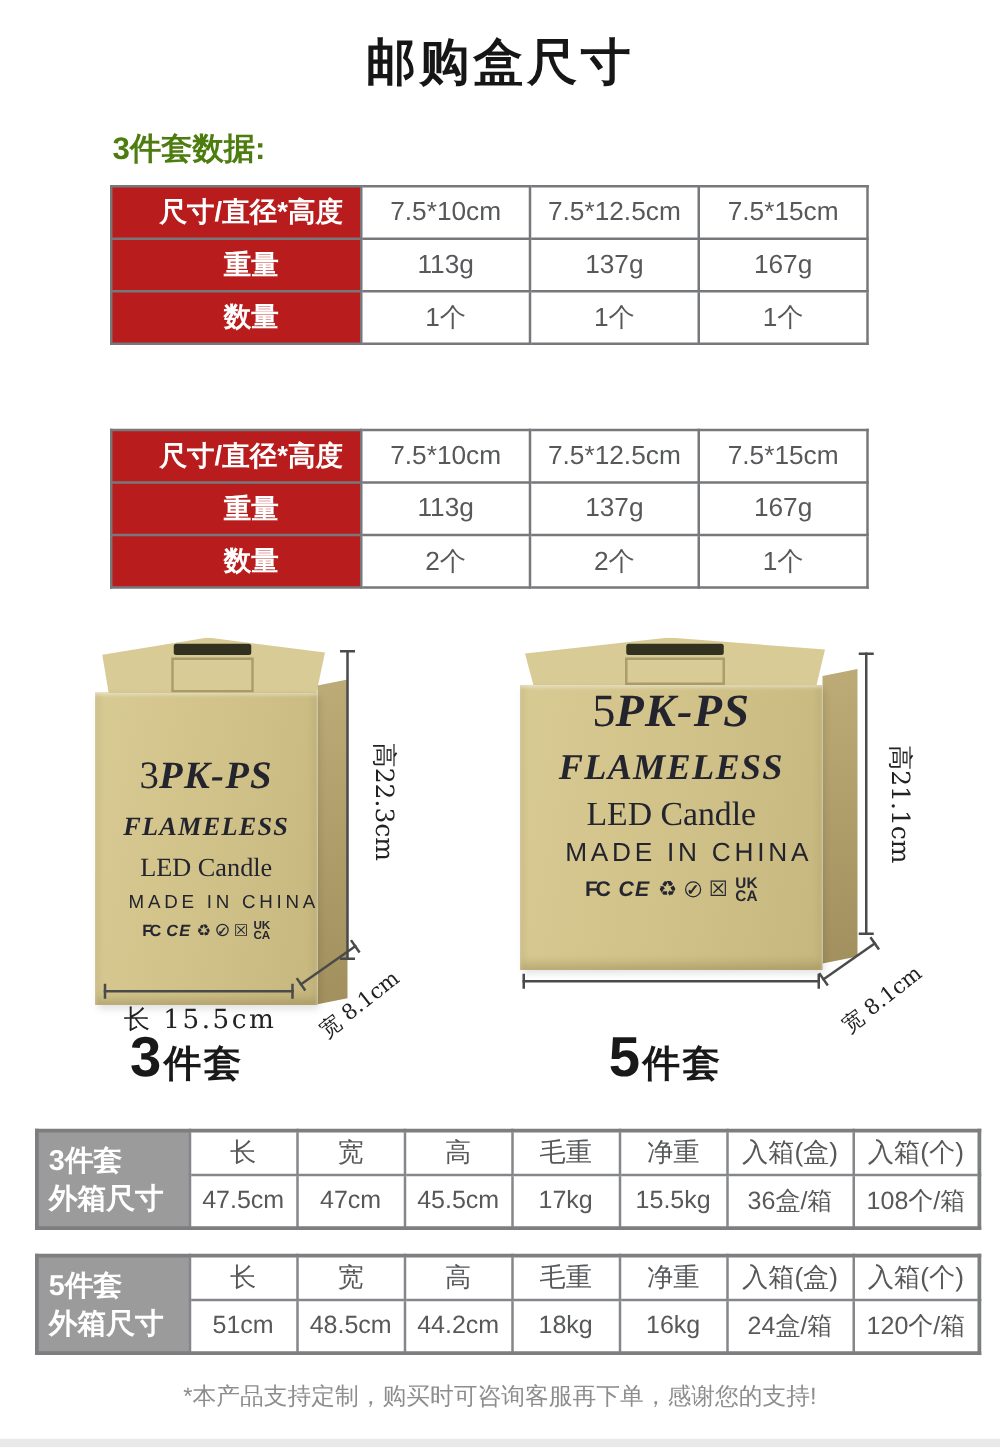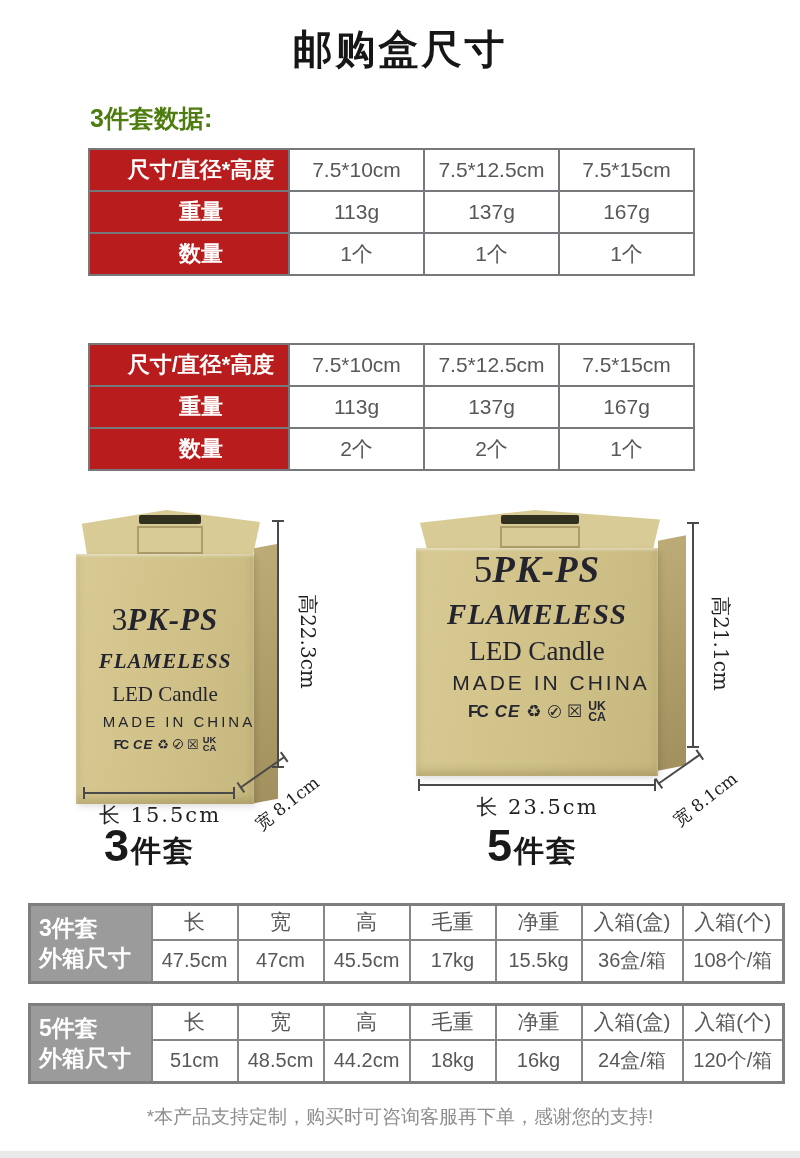--- a/index.html
+++ b/index.html
@@ -251,21 +251,20 @@
             <span class="ukca">
                 <b>UK</b>
                 <b>CA</b>
               </span>
           </div>
         </div>
       </div>
       <div class="dim-v" id="dimv5"></div>
       <div class="dim-v-label" id="dimv5l">高21.1cm</div>
       <div class="dim-h" id="dimh5"></div>
-      <div class="dim-h-label" id="dimh5l">长 23.5cm</div>
       <div class="dim-d" id="dimd5"></div>
       <div class="dim-d-label" id="dimd5l">宽 8.1cm</div>
       <div class="fig-caption" id="cap5">5件套</div>
     </div>
   </div>
 
   <table class="carton-table" id="carton1">
     <colgroup>
         <col class="c0">
         <col class="cn">

